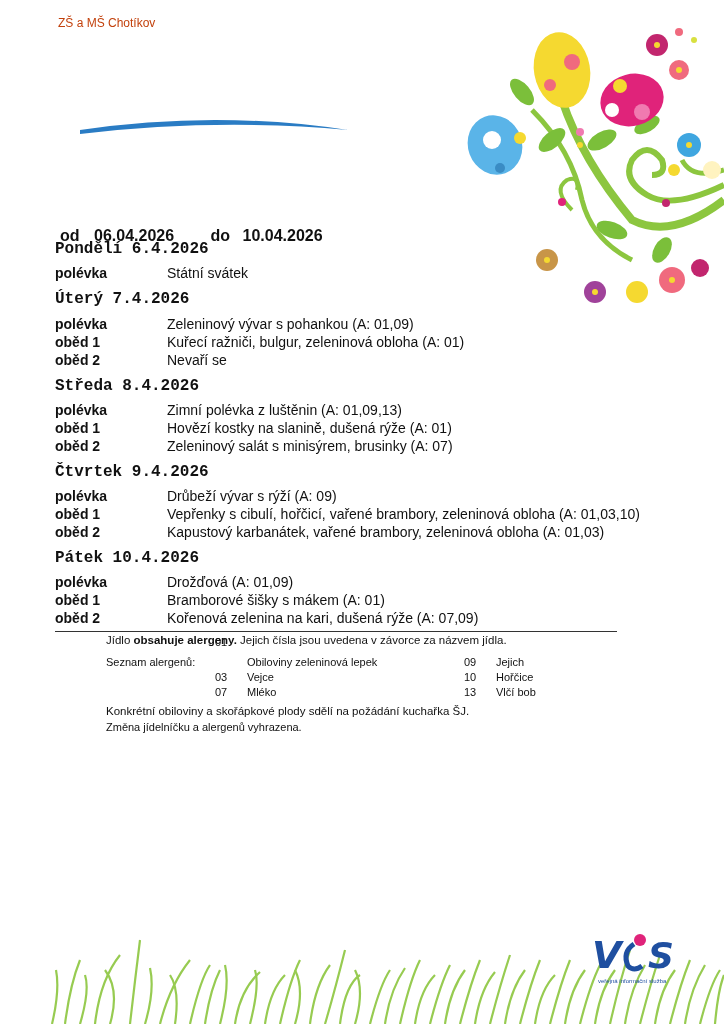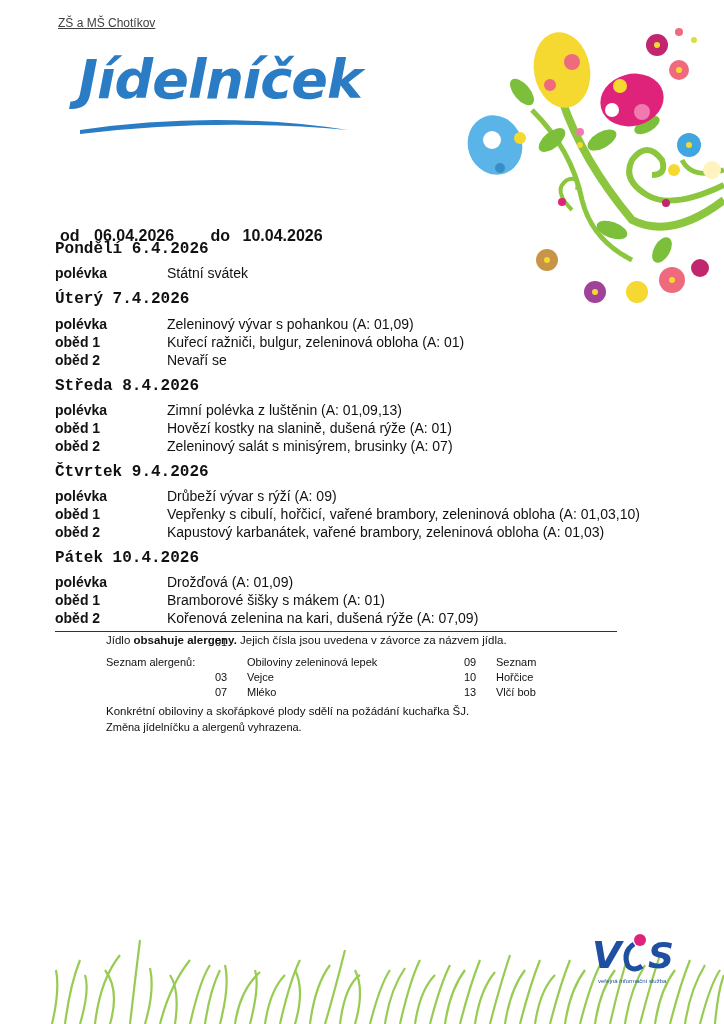--- a/index.html
+++ b/index.html
@@ -2,21 +2,21 @@
 <html><head>
 <meta charset="utf-8">
 <style>
   html, body { margin: 0; padding: 0; }
   body {
     width: 724px; height: 1024px; position: relative; overflow: hidden;
     background: #ffffff; color: #111111;
     font-family: "Liberation Sans", sans-serif;
   }
   .abs { position: absolute; }
-  .school { left: 58px; top: 16px; font-size: 12px; color: #404040; text-decoration: underline; }
+  .school { left: 58px; top: 16px; font-size: 12px; color: #c2410c; }
   .logo { left: 76px; top: 48px; width: 280px; height: 90px; }
   .logo-text {
     position: absolute; left: 2px; top: 0px;
     font-family: "DejaVu Sans", sans-serif; font-style: italic; font-weight: bold;
     font-size: 54px; color: #2a7cc4; letter-spacing: -1px;
   }
   .easter { left: 462px; top: 0; width: 262px; height: 320px; }
   .period { left: 60px; top: 203px; font-size: 16px; font-weight: bold; }
   .period span { display: inline-block; margin-top: 24px; }
   .day-title { position: absolute; left: 55px; font-size: 16px; font-weight: bold; font-family: Liberation Mono, monospace; }
@@ -27,21 +27,20 @@
   .note { position: absolute; font-size: 11px; white-space: nowrap; margin-left: 48px; }
   .vis { left: 592px; top: 930px; width: 100px; height: 52px; }
   .grass { left: 50px; top: 930px; width: 674px; height: 94px; }
 </style>
 </head>
 <body>
 
 <div class="abs school">ZŠ a MŠ Chotíkov</div>
 
 <div class="abs logo">
-  <div class="logo-text">Jídelníček</div>
   <svg width="280" height="90" style="position:absolute;left:0;top:0">
     <path d="M4 82 Q140 62 272 82 Q140 70 4 86 Z" fill="#2a7cc4"></path>
   </svg>
 </div>
 
 <div class="abs easter">
   <svg width="262" height="320" viewBox="0 0 262 320">
 
     <path d="M70 110 Q110 150 120 200 Q130 240 170 260" stroke="#8cc63f" stroke-width="5" fill="none"></path>
     <path d="M100 100 Q120 160 170 220 Q210 240 262 200" stroke="#8cc63f" stroke-width="8" fill="none"></path>
@@ -169,21 +168,21 @@
 <div class="note" style="left:58px; top:656px">Seznam alergenů:</div>
 
 <div class="note" style="left:167px; top:636px">01</div>
 <div class="note" style="left:199px; top:656px">Obiloviny zeleninová lepek</div>
 <div class="note" style="left:167px; top:671px">03</div>
 <div class="note" style="left:199px; top:671px">Vejce</div>
 <div class="note" style="left:167px; top:686px">07</div>
 <div class="note" style="left:199px; top:686px">Mléko</div>
 
 <div class="note" style="left:416px; top:656px">09</div>
-<div class="note" style="left:448px; top:656px">Seznam</div>
+<div class="note" style="left:448px; top:656px">Jejich</div>
 <div class="note" style="left:416px; top:671px">10</div>
 <div class="note" style="left:448px; top:671px">Hořčice</div>
 <div class="note" style="left:416px; top:686px">13</div>
 <div class="note" style="left:448px; top:686px">Vlčí bob</div>
 
 <div class="note" style="left:58px; top:705px; font-size:11.5px">Konkrétní obiloviny a skořápkové plody sdělí na požádání kuchařka ŠJ.</div>
 <div class="note" style="left:58px; top:721px; font-size:11px">Změna jídelníčku a alergenů vyhrazena.</div>
 
 <div class="abs grass">
   <svg width="674" height="94" viewBox="0 0 674 94">

